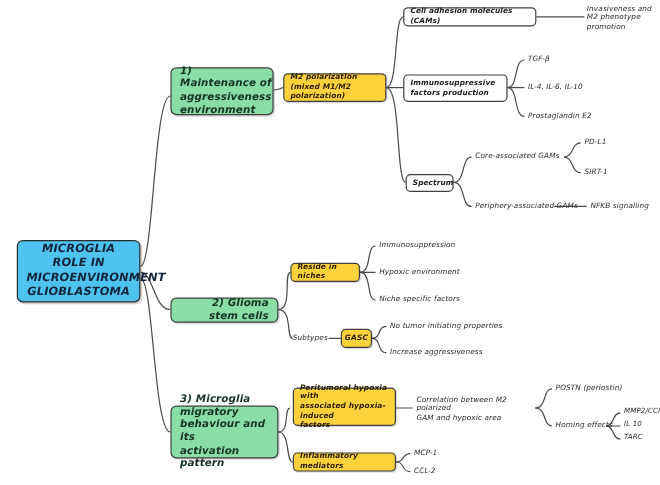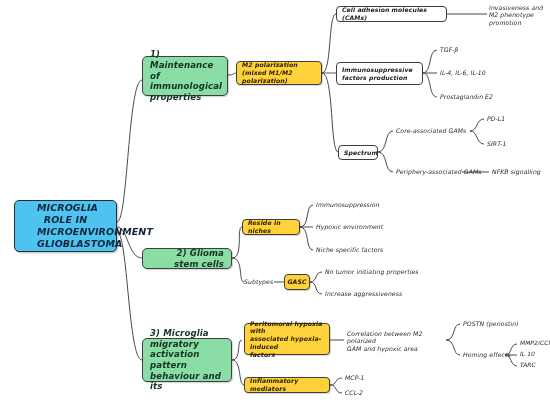--- a/index.html
+++ b/index.html
@@ -38,21 +38,21 @@
     line-height: 1.25;
     letter-spacing: 0.1px;
   }
   
   .n-root {
     background: #4ec3f0;
     border: 1.5px solid #2b2b2b;
     border-radius: 5px;
     color: #10243a;
     font-size: 9.5px;
-    padding: 6px 22px;
+    padding: 6px 7px;
     text-align: center;
     justify-content: center;
     box-shadow: 1.5px 1.5px 0 rgba(0,0,0,0.18);
   }
   .n-root .lines { width: 100%; }
   
   .n-green {
     background: #8adda5;
     border: 1.2px solid #3f3f3f;
     border-radius: 5px;
@@ -155,22 +155,22 @@
     <div class="lines">
       <div>MICROGLIA ROLE IN</div>
       <div>MICROENVIRONMENT</div>
       <div>GLIOBLASTOMA</div>
     </div>
   </div>
 
   <div class="node n-green" style="left:142px; top:56px; width:86px; height:40px;">
     <div>
       <div>1)   Maintenance of</div>
-      <div>immunological</div>
-      <div>properties</div>
+      <div>aggressiveness</div>
+      <div>environment</div>
     </div>
   </div>
 
   <div class="node n-yellow" style="left:236px; top:61px; width:86px; height:24px;">M2 polarization (mixed M1/M2 polarization)</div>
 
   <div class="node n-white" style="left:336px; top:6px; width:111px; height:16px;">Cell adhesion molecules (CAMs)</div>
 
   <div class="node n-leaf" style="left:489px; top:5px; width:60px; height:20px;">
     <span>Invasiveness and M2 phenotype promotion</span>
   </div>
@@ -201,22 +201,22 @@
   <div class="node n-leaf" style="left:244px; top:276px; width:34px; height:12px;">Subtypes</div>
 
   <div class="node n-yellow" style="left:284px; top:274px; width:26px; height:16px; justify-content:center;">GASC</div>
 
   <div class="node n-leaf" style="left:325px; top:266px; width:104px; height:12px;">No tumor initiating properties</div>
   <div class="node n-leaf" style="left:325px; top:288px; width:92px; height:12px;">Increase aggressiveness</div>
 
   <div class="node n-green" style="left:142px; top:338px; width:90px; height:44px;">
     <div>
       <div>3) Microglia migratory</div>
+      <div>behaviour and its</div>
       <div>activation pattern</div>
-      <div>behaviour and its</div>
     </div>
   </div>
 
   <div class="node n-yellow" style="left:244px; top:323px; width:86px; height:32px;">
     <div>
       <div>Peritumoral hypoxia with</div>
       <div>associated hypoxia- induced</div>
       <div>factors</div>
     </div>
   </div>

